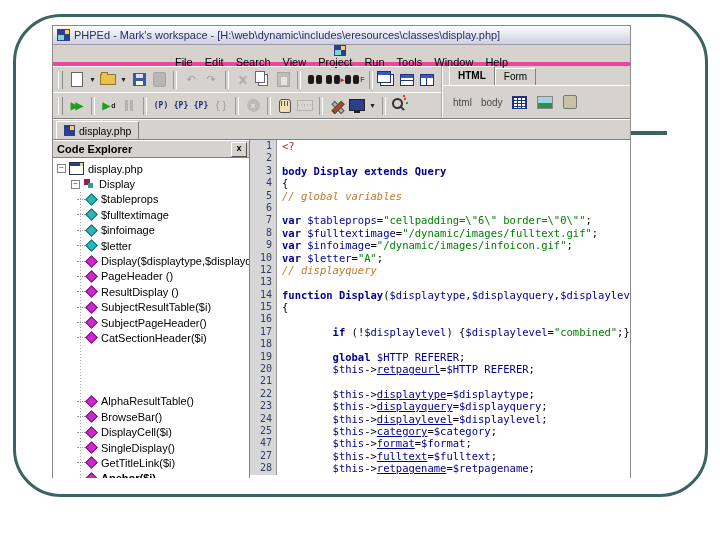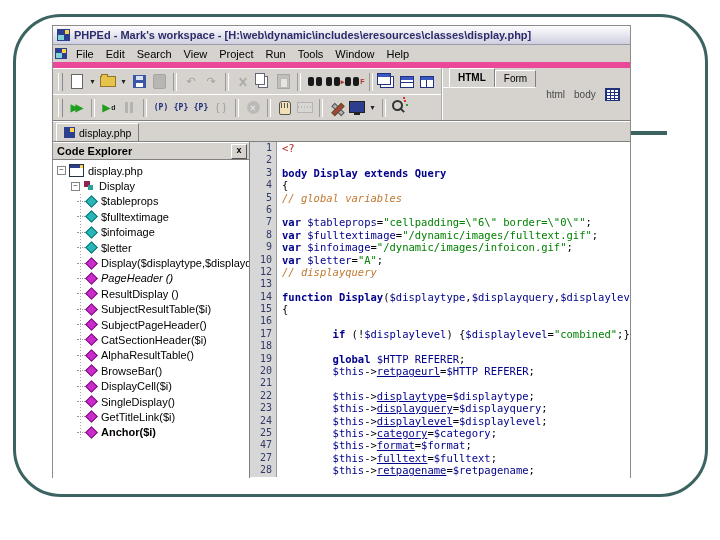--- a/index.html
+++ b/index.html
@@ -7,25 +7,25 @@
   
   .slide-border{position:absolute;left:13px;top:14px;width:689px;height:477px;
     border:3px solid #3b6461;border-radius:48px;z-index:0;}
   .accent-line{position:absolute;left:300px;top:131px;width:367px;height:4px;background:#3b6461;z-index:0;}
   
   .ide{position:absolute;left:52px;top:25px;width:579px;height:453px;background:#d6d3ce;
     border-left:1px solid #8c8c8c;border-top:1px solid #8c8c8c;border-right:1px solid #8c8c8c;
     box-sizing:border-box;z-index:2;overflow:hidden;font-size:11px;}
   .titlebar{height:18px;display:flex;align-items:center;gap:4px;padding:0 4px;
     background:linear-gradient(180deg,#fdfdfe,#cfcfe0);border-bottom:1px solid #9a9aa8;}
-  .title-text{font-weight:bold;color:#2c2c6a;font-size:11px;white-space:nowrap;overflow:hidden;}
+  .title-text{font-weight:normal;color:#2c2c6a;font-size:11px;white-space:nowrap;overflow:hidden;}
   .appicon{width:13px;height:12px;background:#2b3f8e;position:relative;flex:0 0 auto;}
   .appicon:after{content:"";position:absolute;right:1px;top:1px;width:4px;height:4px;background:#ffd24a;}
   .appicon:before{content:"";position:absolute;left:1px;bottom:1px;width:6px;height:5px;background:#7fd4d4;}
-  .menubar{height:17px;display:flex;align-items:center;padding:0 2px;border-bottom:6px solid #ec4899;}
+  .menubar{height:17px;display:flex;align-items:center;padding:0 2px;border-bottom:4px solid #ec4899;flex-direction:column;}
   .menubar .appicon{width:12px;height:11px;margin-right:3px;}
   .menu-item{padding:0 6px;color:#000;cursor:default;}
   
   .toolzone{display:flex;height:52px;border-bottom:1px solid #808080;background:#d6d3ce;}
   .toolleft{flex:1 1 auto;display:flex;flex-direction:column;}
   .trow{height:26px;display:flex;align-items:center;padding-left:4px;border-top:1px solid #fff;}
   .grip{width:3px;height:18px;border-left:1px solid #fff;border-right:1px solid #8a8a8a;margin:0 4px 0 1px;}
   .tb{width:20px;height:21px;display:flex;align-items:center;justify-content:center;flex:0 0 auto;}
   .tb.narrow{width:11px;}
   .tb.dis{opacity:.42;filter:grayscale(1);}
@@ -74,21 +74,21 @@
   .i-mag{width:7px;height:7px;border:2px solid #333;border-radius:50%;position:relative;margin:-2px 3px 2px -2px;}
   .i-mag:after{content:"";position:absolute;width:6px;height:2px;background:#333;transform:rotate(45deg);bottom:-2px;right:-4px;}
   .i-mag:before{content:"";position:absolute;width:2px;height:2px;background:#d33;right:-5px;top:-2px;
     box-shadow:2px 4px 0 #2a2,-1px -3px 0 #d33;}
   .i-table{width:13px;height:11px;background:#fff;border:1px solid #20317e;
     background-image:linear-gradient(#20317e 1px,transparent 1px),linear-gradient(90deg,#20317e 1px,transparent 1px);
     background-size:4px 3px;}
   .i-image{width:14px;height:11px;border:1px solid #888;background:linear-gradient(180deg,#9fd4e8 0 55%,#2f8f4f 55% 100%);}
   .i-component{width:12px;height:12px;background:#c9c2a6;border:1px solid #777;border-radius:2px;}
   
-  .htmlpanel{width:187px;flex:0 0 auto;border-left:2px groove #fff;display:flex;flex-direction:row;}
+  .htmlpanel{width:187px;flex:0 0 auto;border-left:2px groove #fff;display:flex;flex-direction:column;}
   .hp-tabs{height:19px;display:flex;align-items:flex-end;padding-left:6px;border-bottom:1px solid #fff;}
   .hp-tab{height:16px;line-height:16px;padding:0 8px;font-size:10px;color:#000;
     border:1px solid #808080;border-bottom:none;border-top-color:#fff;border-left-color:#fff;background:#d6d3ce;}
   .hp-tab.active{height:18px;line-height:18px;font-weight:bold;}
   .hp-btns{flex:1;display:flex;align-items:center;gap:5px;padding-left:8px;}
   .hp-textbtn{font-size:10px;color:#4a4a4a;padding:1px 2px;}
   
   .tabbar{height:19px;background:#d6d3ce;display:flex;align-items:flex-end;padding-left:3px;border-top:1px solid #fff;}
   .etab{height:17px;display:flex;align-items:center;gap:4px;padding:0 7px;background:#d6d3ce;
     border:1px solid #808080;border-bottom:none;border-top-color:#fff;border-left-color:#fff;font-size:10.5px;}
@@ -338,21 +338,21 @@
             <div class="trowi tree-member" style="padding-left: 24px;">
               <i class="dash"></i>
               <i class="diamond var"></i>
               <span>$letter</span>
             </div>
             <div class="trowi tree-member" style="padding-left: 24px;">
               <i class="dash"></i>
               <i class="diamond method"></i>
               <span>Display($displaytype,$displayq</span>
             </div>
-            <div class="trowi tree-member" style="padding-left: 24px; font-style: italic;">
+            <div class="trowi tree-member" style="padding-left: 24px;">
               <i class="dash"></i>
               <i class="diamond method"></i>
               <span>PageHeader ()</span>
             </div>
             <div class="trowi tree-member" style="padding-left: 24px;">
               <i class="dash"></i>
               <i class="diamond method"></i>
               <span>ResultDisplay ()</span>
             </div>
             <div class="trowi tree-member" style="padding-left: 24px;">
@@ -363,21 +363,21 @@
             <div class="trowi tree-member" style="padding-left: 24px;">
               <i class="dash"></i>
               <i class="diamond method"></i>
               <span>SubjectPageHeader()</span>
             </div>
             <div class="trowi tree-member" style="padding-left: 24px;">
               <i class="dash"></i>
               <i class="diamond method"></i>
               <span>CatSectionHeader($i)</span>
             </div>
-            <div class="trowi tree-member" style="padding-left: 24px;">
+            <div class="trowi tree-member" style="padding-left: 24px; margin-top: 48px;">
               <i class="dash"></i>
               <i class="diamond method"></i>
               <span>AlphaResultTable()</span>
             </div>
             <div class="trowi tree-member" style="padding-left: 24px;">
               <i class="dash"></i>
               <i class="diamond method"></i>
               <span>BrowseBar()</span>
             </div>
             <div class="trowi tree-member" style="padding-left: 24px;">

